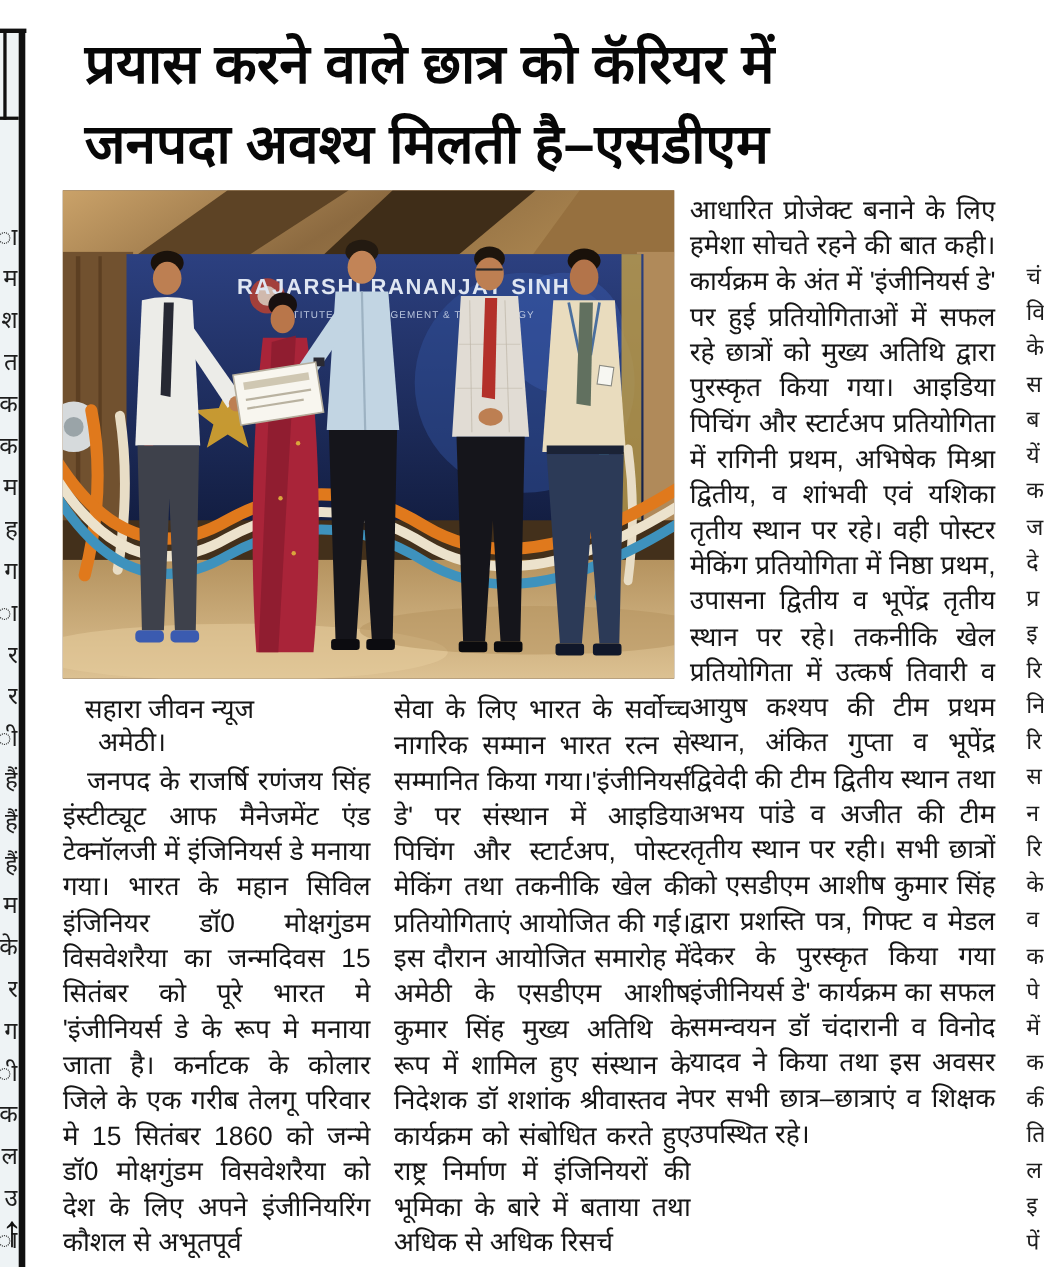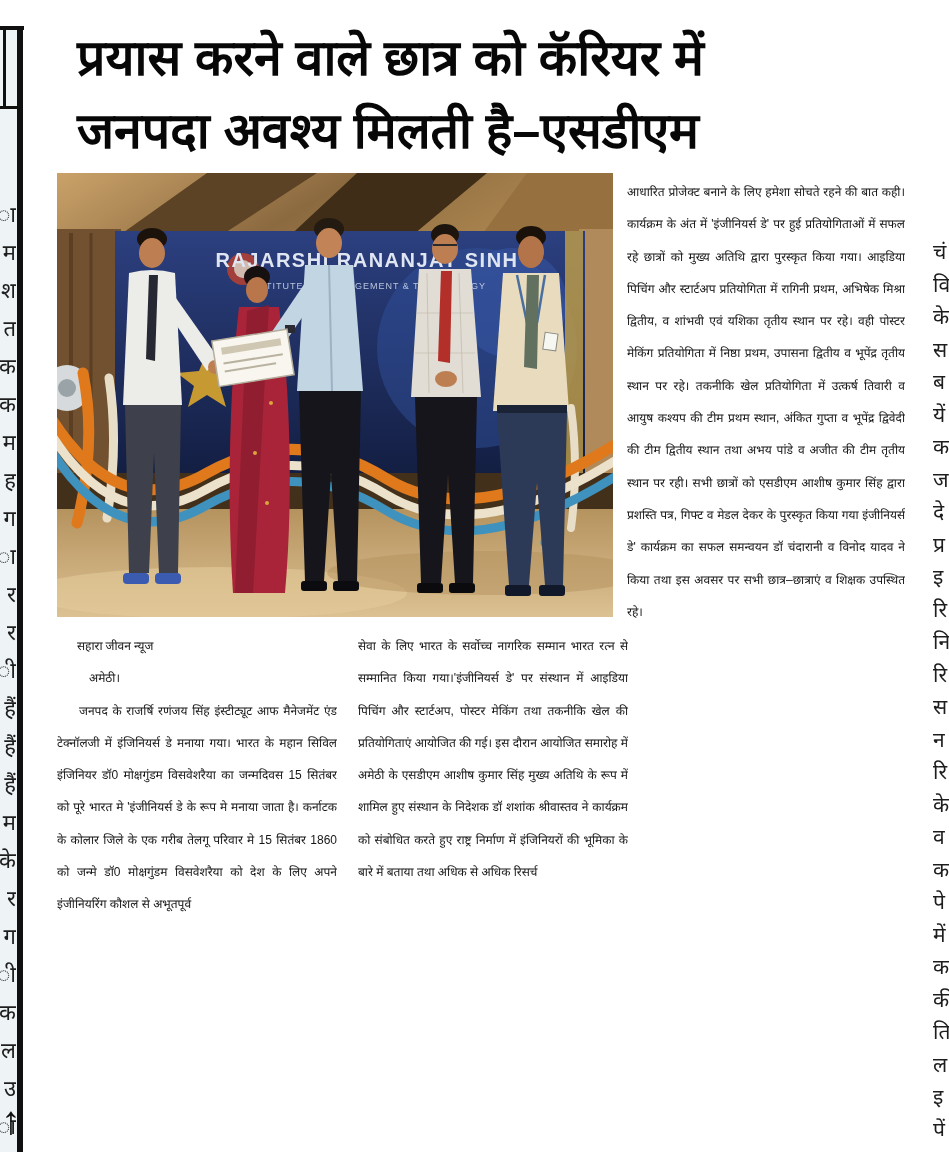--- a/index.html
+++ b/index.html
@@ -26,27 +26,27 @@
 
   
   .headline{position:absolute;left:77px;top:22px;width:875px;margin:0;
     font-size:50px;line-height:73px;font-weight:bold;color:#070707;letter-spacing:0px;}
   .hl-line{display:block;white-space:nowrap;}
 
   
   .photo{position:absolute;left:57px;top:173px;width:556px;height:444px;overflow:hidden;background:#7a5c38;}
 
   
-  .col{position:absolute;font-size:12px;line-height:32.3px;text-align:justify;color:#161616;}
+  .col{position:absolute;font-size:24px;line-height:32.3px;text-align:justify;color:#161616;}
   .col p{margin:0;}
   .col1{left:57px;top:630px;width:280px;height:520px;overflow:hidden;}
   .col2{left:358px;top:630px;width:270px;height:520px;overflow:hidden;}
   .col3{left:627px;top:176px;width:278px;height:975px;overflow:hidden;}
-  .byline-l1{padding-left:20px;font-family:Liberation Serif, serif;}
-  .byline-l2{padding-left:32px;}
+  .byline-l1{padding-left:20px;}
+  .byline-l2{padding-left:32px;font-family:Liberation Mono, monospace;}
   .indent{text-indent:22px;}
 </style>
 </head>
 <body>
 
 <div class="page">
 
   <div class="left-edge">
     <div class="le-bg"></div>
     <div class="le-chars">ा

